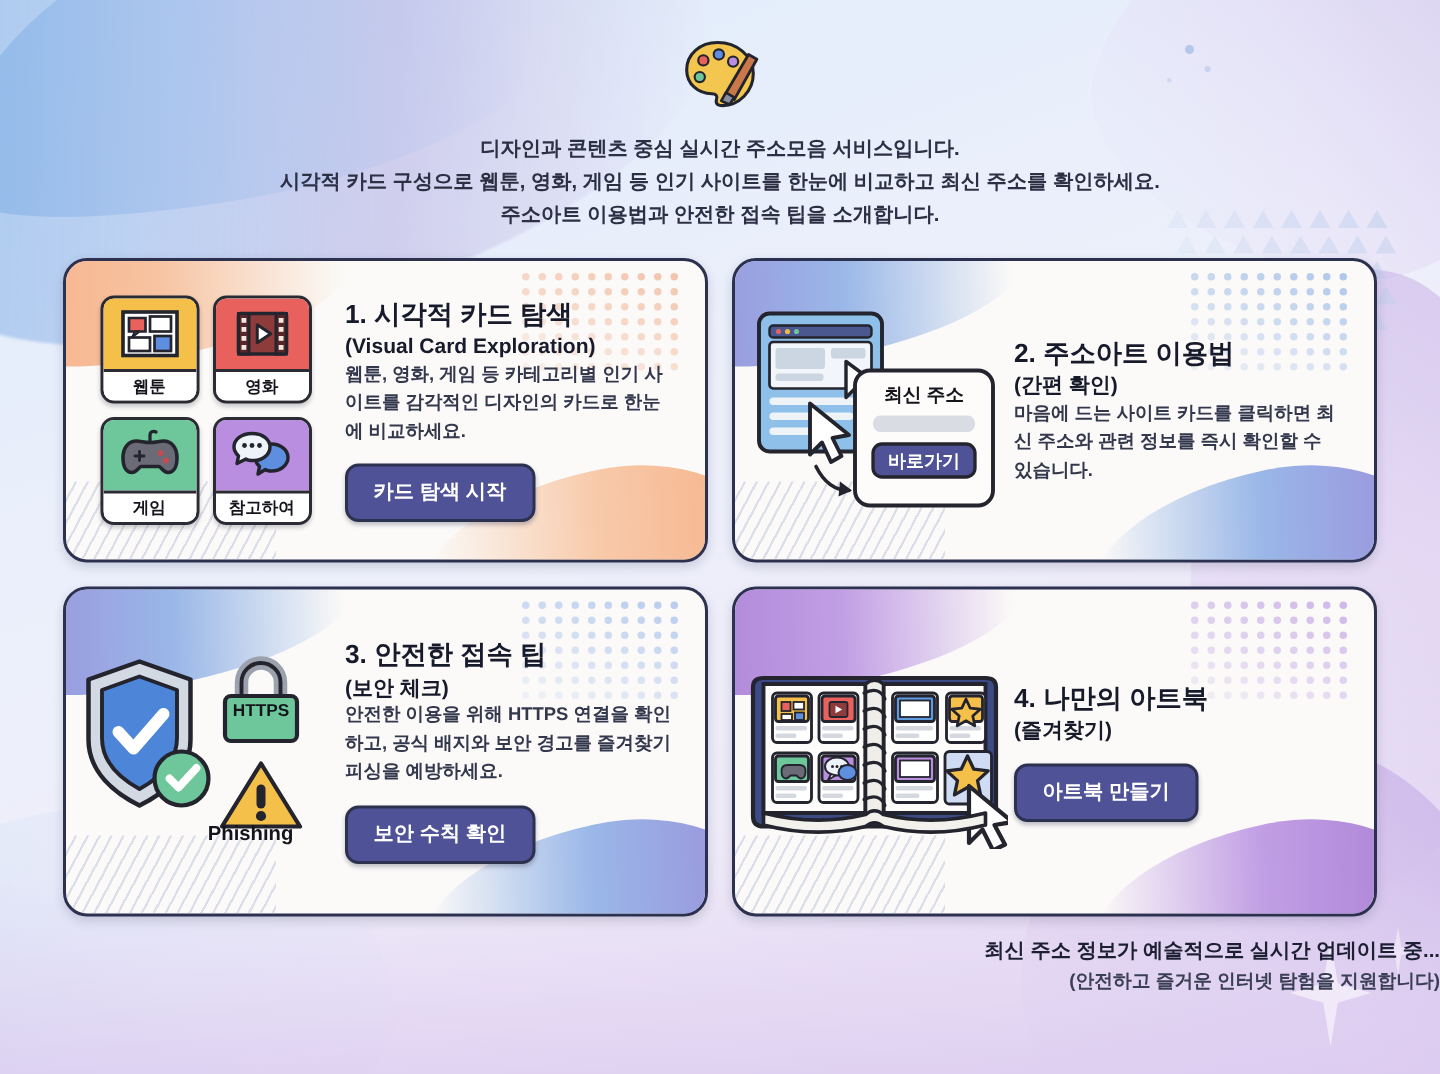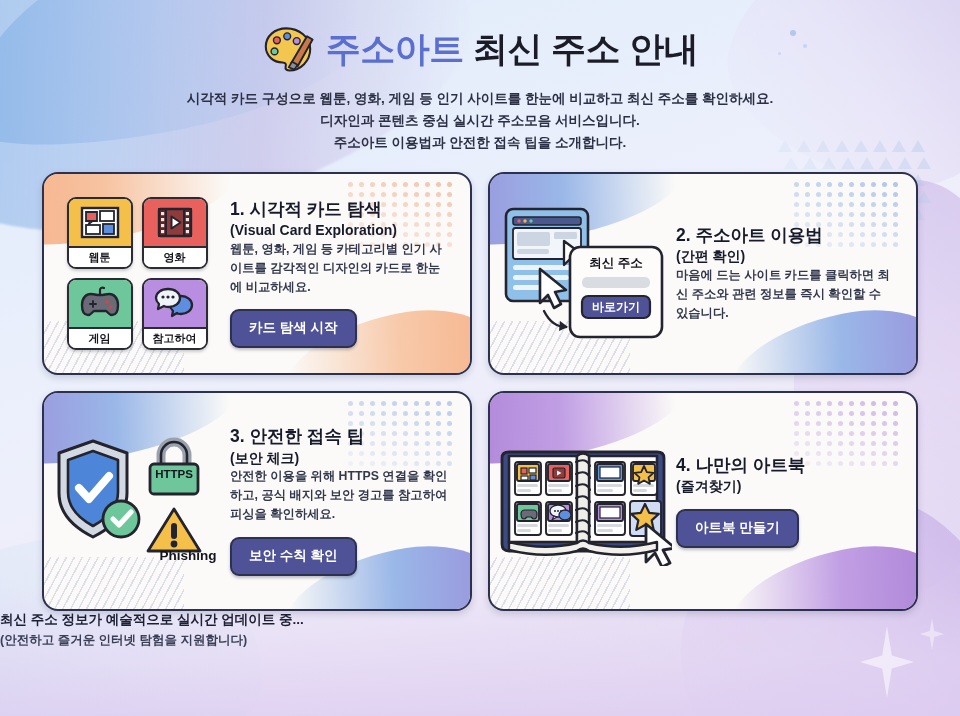--- a/index.html
+++ b/index.html
@@ -162,29 +162,29 @@
     display: flex; align-items: center; justify-content: center;
     font-size: 11px; font-weight: bold; color: #14141c;
   }
 
   
   .c2-wrap { position: relative; width: 170px; height: 140px; }
 
   
   .c3-wrap { position: relative; width: 176px; height: 140px; }
   .phish-label {
-    position: absolute; left: 96px; top: 117px; width: 86px; text-align: center;
+    position: absolute; left: 75px; top: 117px; width: 86px; text-align: center;
     font-size: 13.5px; font-weight: bold; color: #14141c;
   }
 
   
   .c4-wrap { position: relative; width: 178px; height: 130px; }
 
   
-  .footer { position: relative; text-align: left; }
+  .footer { position: relative; text-align: right; margin-top: 14px; }
   .footer-main { font-size: 13.5px; font-weight: bold; color: #1d2033; }
   .footer-sub { font-size: 12.5px; font-weight: bold; color: #3a3f55; margin-top: 3px; }
 </style>
 </head>
 <body>
 
 <div class="bg-layer">
   <div class="brush-tl"></div>
   <div class="brush-tl2"></div>
   <div class="brush-tr"></div>
@@ -245,28 +245,24 @@
   <div class="title-row">
     <svg class="palette" viewBox="0 0 64 58">
       <path d="M30 3C15 3 4 13 4 26c0 12 10 20 21 20 4 0 5 2 4 5-1 4 2 5 5 5 14 0 26-12 26-27C60 14 46 3 30 3z" fill="#f3c64f" stroke="#23232e" stroke-width="2.6" stroke-linejoin="round"></path>
       <circle cx="18" cy="18" r="4.3" fill="#e8615c" stroke="#23232e" stroke-width="1.8"></circle>
       <circle cx="31" cy="13" r="4.3" fill="#5e8ee0" stroke="#23232e" stroke-width="1.8"></circle>
       <circle cx="15" cy="32" r="4.3" fill="#6ec79a" stroke="#23232e" stroke-width="1.8"></circle>
       <circle cx="43" cy="19" r="4.3" fill="#b98ee0" stroke="#23232e" stroke-width="1.8"></circle>
       <path d="M36 47 L56 13 l7 4 -19 34z" fill="#c9784a" stroke="#23232e" stroke-width="2.4" stroke-linejoin="round"></path>
       <path d="M33 52 l4 -7 7 4 -4 6z" fill="#8a8f9e" stroke="#23232e" stroke-width="2.2" stroke-linejoin="round"></path>
     </svg>
-    <div class="page-title">
-      <span class="accent">주소아트</span>
-      <span>최신 주소 안내</span>
-    </div>
   </div>
   <div class="subtitle">
+    <div>디자인과 콘텐츠 중심 실시간 주소모음 서비스입니다.</div>
     <div>시각적 카드 구성으로 웹툰, 영화, 게임 등 인기 사이트를 한눈에 비교하고 최신 주소를 확인하세요.</div>
-    <div>디자인과 콘텐츠 중심 실시간 주소모음 서비스입니다.</div>
     <div>주소아트 이용법과 안전한 접속 팁을 소개합니다.</div>
   </div>
 </div>
 
 <div class="grid">
 
   <div class="card">
     <div class="card-brush cb-tl" style="background:linear-gradient(100deg,#f5a272 0%,#f6b991 45%,rgba(250,215,195,0) 95%);opacity:.85;"></div>
     <div class="card-brush cb-br" style="background:linear-gradient(280deg,#f5a272 0%,#f7c19c 48%,rgba(250,218,200,0) 95%);opacity:.85;"></div>
     <div class="card-stripes"></div>
@@ -637,21 +633,21 @@
           <circle cx="125" cy="113" r="3.4" fill="#24242e"></circle>
         </svg>
         <div style="position:absolute;left:101px;top:37px;width:48px;text-align:center;font-size:11.5px;font-weight:bold;color:#14141c;">HTTPS</div>
         <div class="phish-label">Phishing</div>
       </div>
     </div>
 
     <div class="card-body">
       <div class="card-title">3. 안전한 접속 팁</div>
       <div class="card-subtitle">(보안 체크)</div>
-      <div class="card-desc">안전한 이용을 위해 HTTPS 연결을 확인하고, 공식 배지와 보안 경고를 참고하여 피싱을 확인하세요.</div>
+      <div class="card-desc">안전한 이용을 위해 HTTPS 연결을 확인하고, 공식 배지와 보안 경고를 즐겨찾기 피싱을 예방하세요.</div>
       <button class="card-btn">보안 수칙 확인</button>
     </div>
   </div>
 
   <div class="card tall">
     <div class="card-brush cb-tl" style="background:linear-gradient(100deg,#9f6fd0 0%,#bb95e2 50%,rgba(223,205,243,0) 95%);opacity:.9;"></div>
     <div class="card-brush cb-br" style="background:linear-gradient(280deg,#9f6fd0 0%,#bb95e2 50%,rgba(223,205,243,0) 95%);opacity:.9;"></div>
     <div class="card-stripes"></div>
     <div class="card-dots">
         <i style="left:0px;top:0px;background:#cdb6e8;opacity:0.65"></i>

